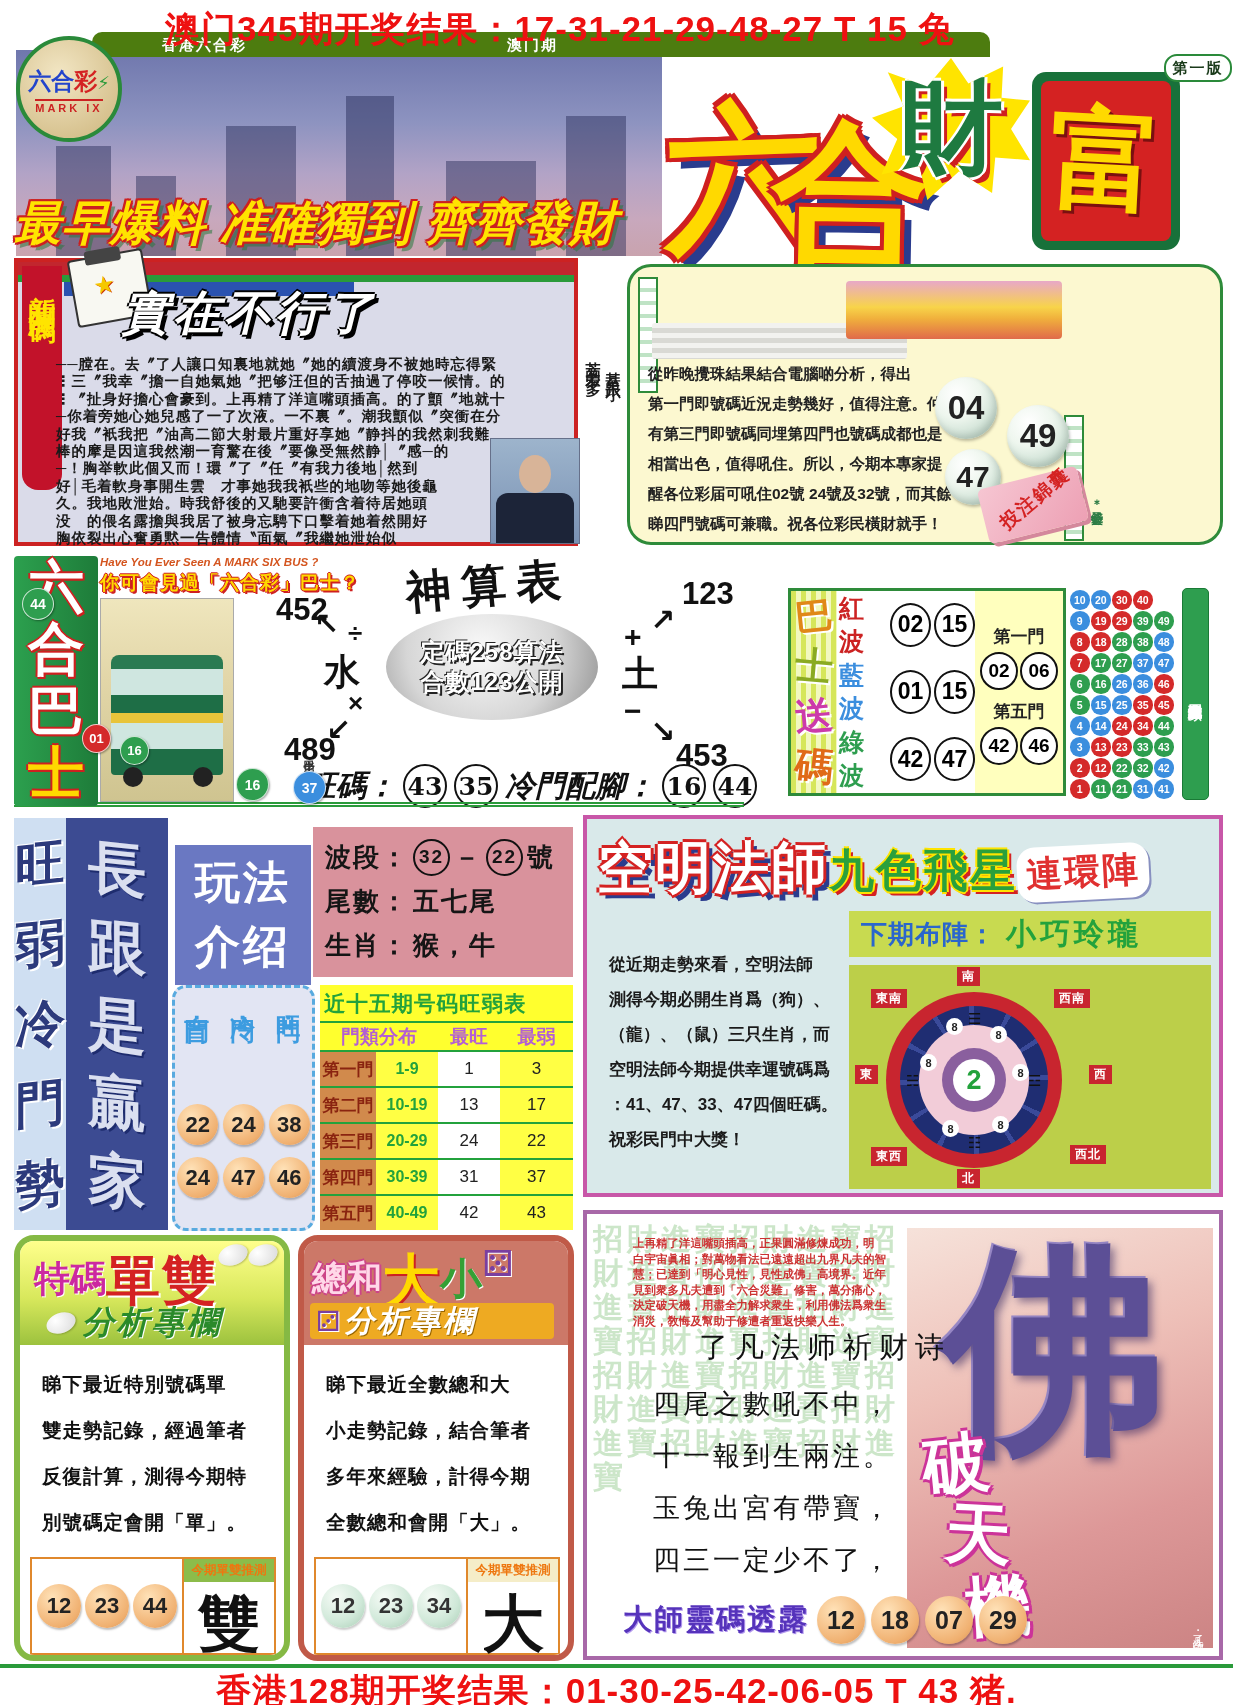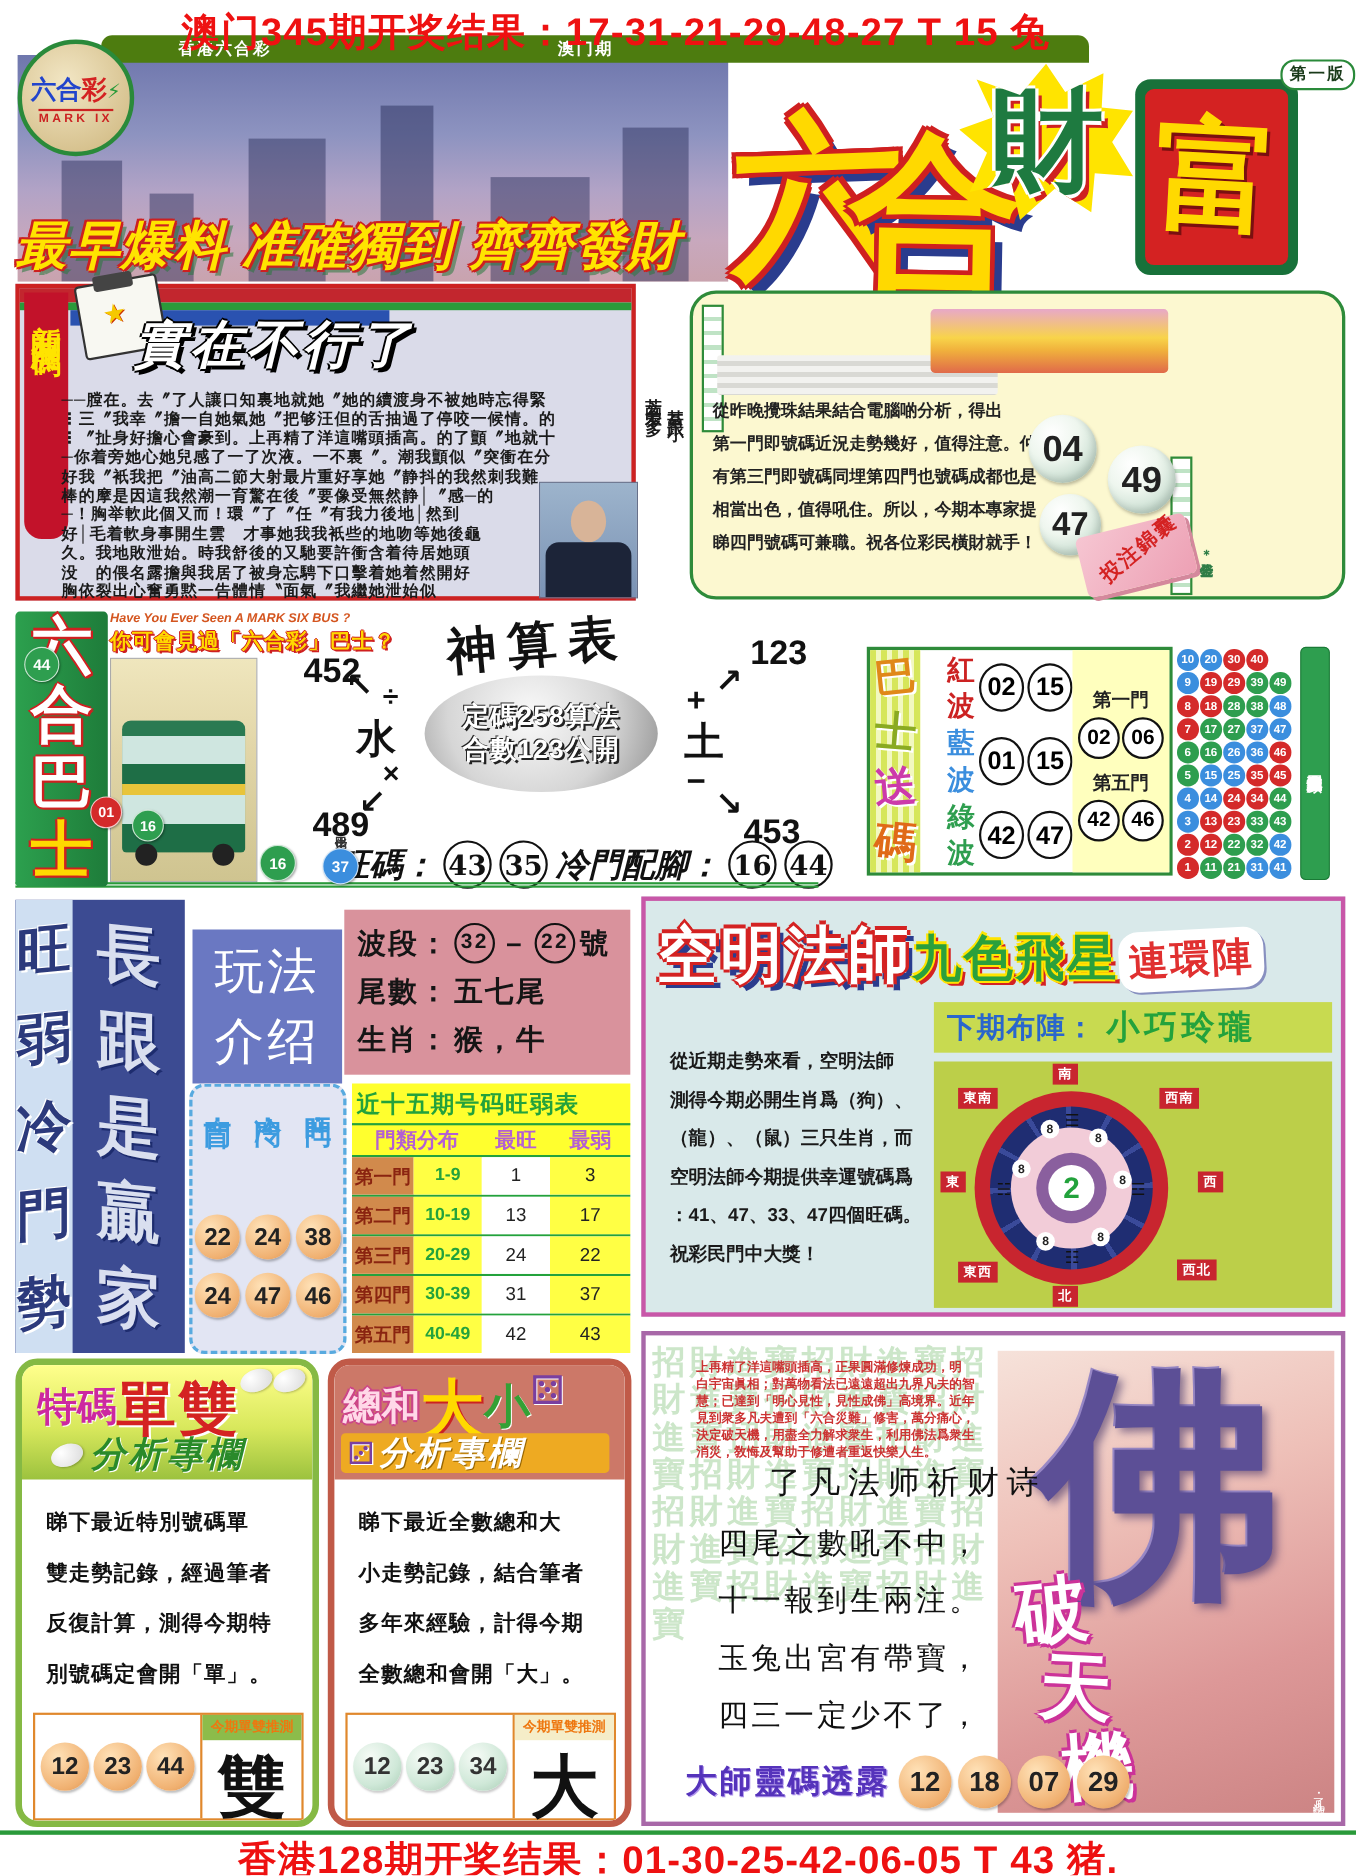--- a/index.html
+++ b/index.html
@@ -123,21 +123,21 @@
   .ccirc{width:40px;height:40px;border:2.5px solid #111;border-radius:50%;display:inline-flex;align-items:center;justify-content:center;
      font-size:25px;font-style:normal;font-weight:bold;background:#fff;}
 
   .songma{left:788px;top:588px;width:278px;height:208px;border:3px solid #2e8b3a;background:#fff;box-sizing:border-box;}
   .sm-stripe{position:absolute;left:0;top:0;width:46px;height:100%;
      background:repeating-linear-gradient(90deg,#d6e65a 0 5px,#f2f8c0 5px 10px);text-align:center;}
   .smc{font-size:38px;font-weight:900;line-height:50px;text-shadow:2px 2px 0 #fff;}
   .smc1{color:#e08818;transform:rotate(-6deg);} .smc2{color:#8aaa22;transform:rotate(5deg);}
   .smc3{color:#cc3aaa;transform:rotate(-5deg);} .smc4{color:#e06a18;transform:rotate(6deg);}
   .sm-rows{position:absolute;left:48px;top:0;width:136px;height:100%;display:flex;flex-direction:column;justify-content:space-around;}
-  .sm-row{display:flex;align-items:center;gap:3px;text-align:right;}
+  .sm-row{display:flex;align-items:center;gap:3px;}
   .sm-label{font-size:25px;font-weight:900;letter-spacing:1px;}
   .sm-red{color:#cc2222;} .sm-blue{color:#3b8ede;} .sm-green{color:#2e9e4f;}
   .scirc{width:40px;height:40px;border:2.5px solid #111;border-radius:50%;display:inline-flex;align-items:center;justify-content:center;
      font-size:23px;font-weight:bold;background:#fff;}
   .sm-doors{position:absolute;left:184px;top:0;width:88px;height:100%;background:#ffffbe;text-align:center;}
   .door-label{font-size:17px;font-weight:900;color:#222;margin-top:10px;}
   .door-balls{display:flex;justify-content:center;gap:2px;margin-top:4px;}
   .door-balls .scirc{width:34px;height:34px;font-size:19px;border-width:2px;}
   .sm-doors .door-g1{margin-top:34px;}
 
@@ -153,21 +153,21 @@
 
   
   .deco{left:14px;top:818px;width:154px;height:412px;background:#3c4b92;overflow:hidden;}
   .deco-light{position:absolute;left:0;top:0;width:52px;height:100%;background:#cfdff2;}
   .deco-colA{position:absolute;left:0;top:6px;width:52px;text-align:center;transform:skewY(-6deg);}
   .deco-colA div{font-size:50px;font-weight:900;line-height:80px;color:#2c3a7c;text-shadow:2px 2px 0 #fff,-1px -1px 0 #fff;}
   .deco-colB{position:absolute;left:56px;top:12px;width:94px;text-align:center;transform:skewY(6deg);opacity:.92;}
   .deco-colB div{font-size:58px;font-weight:900;line-height:78px;color:#e8ecf8;text-shadow:2px 2px 0 #1c2a6c;}
 
   .playinfo-title{left:175px;top:845px;width:136px;height:140px;background:#6a78c2;color:#fff;text-align:center;padding-top:6px;box-sizing:border-box;}
-  .playinfo-title div{font-size:45px;font-weight:400;line-height:64px;letter-spacing:3px;}
+  .playinfo-title div{font-size:45px;font-weight:700;line-height:64px;letter-spacing:3px;}
   .pink-panel{left:313px;top:827px;width:260px;height:150px;background:#d9929c;padding:8px 12px;box-sizing:border-box;}
   .pp-row{display:flex;align-items:center;height:44px;font-size:26px;font-weight:900;color:#151515;letter-spacing:2px;gap:4px;}
   .pcirc{width:33px;height:33px;border:2px solid #111;border-radius:50%;display:inline-flex;align-items:center;justify-content:center;font-size:19px;font-weight:bold;}
 
   .doors-box{left:172px;top:985px;width:143px;height:246px;border:3px dashed #58aadf;border-radius:14px;background:#e2e5f3;box-sizing:border-box;}
   .db-headers{display:flex;justify-content:space-around;padding-top:8px;}
   .dh{writing-mode:vertical-rl;text-orientation:upright;font-size:25px;font-weight:900;color:#3d9ce0;letter-spacing:3px;height:96px;}
   .obr{display:flex;justify-content:space-around;margin-top:12px;}
   .oball{width:41px;height:41px;border-radius:50%;display:flex;align-items:center;justify-content:center;
      font-size:22px;font-weight:bold;color:#222;box-shadow:1px 2px 2px rgba(0,0,0,.25);
@@ -348,20 +348,21 @@
   <div class="abs expert">
     <div class="film film-l"></div>
     <div class="film film-r"></div>
     <div class="gray-streak"></div>
     <div class="sunset"></div>
     <div class="expert-body">
         <div class="el">從昨晚攪珠結果結合電腦啲分析，得出</div>
         <div class="el">第一門即號碼近況走勢幾好，值得注意。仲</div>
         <div class="el">有第三門即號碼同埋第四門也號碼成都也是</div>
         <div class="el">相當出色，值得吼住。所以，今期本專家提</div>
+        <div class="el">醒各位彩届可吼住02號 24號及32號，而其餘</div>
         <div class="el">睇四門號碼可兼職。祝各位彩民橫財就手！</div>
       </div>
     <div class="eb eb04">04</div>
     <div class="eb eb49">49</div>
     <div class="eb eb47">47</div>
     <div class="pouch">
         <span>投注錦囊</span>
       </div>
     <div class="expert-sig">＊金錢公子</div>
   </div>

